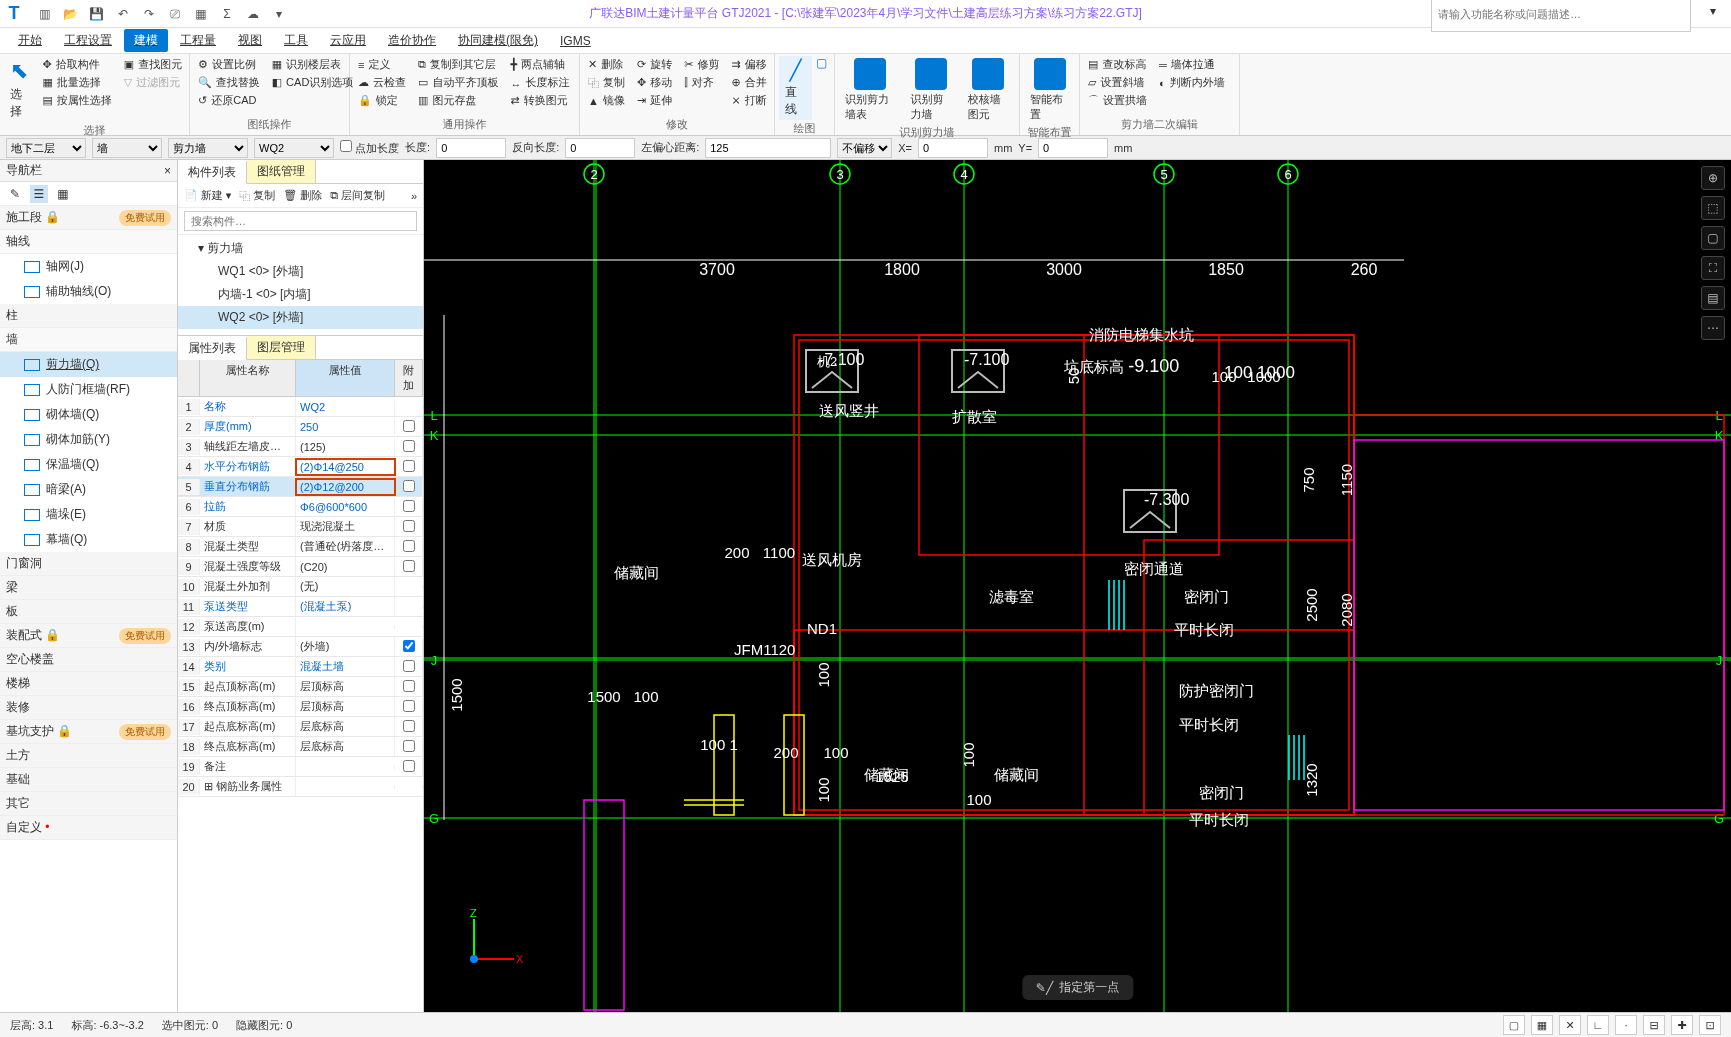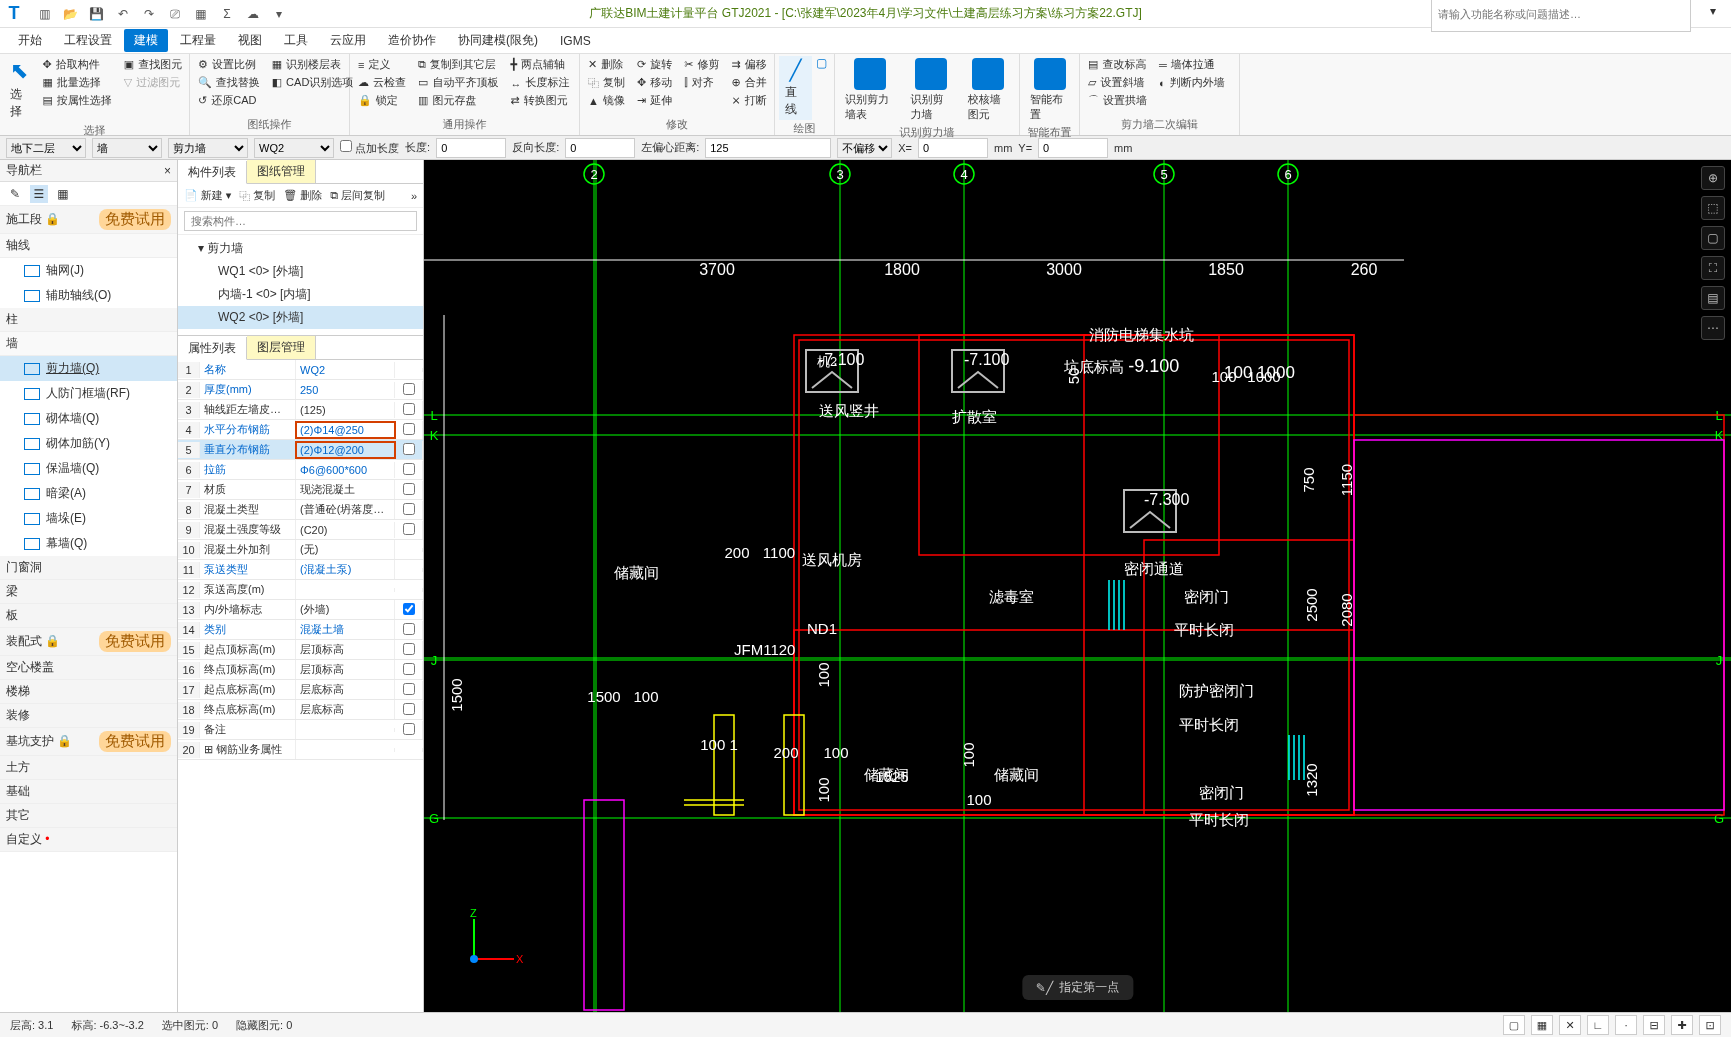--- a/index.html
+++ b/index.html
@@ -1,45 +1,45 @@
 <!DOCTYPE html>
 <html><head>
 <meta charset="utf-8">
 <style>
 * { box-sizing: border-box; margin: 0; padding: 0; font-family: "Microsoft YaHei", sans-serif; }
 body { font-size: 12px; color: #333; background: #fff; overflow: hidden; width: 1731px; height: 1037px; }
 .titlebar { height: 28px; display: flex; align-items: center; background: #fff; border-bottom: 1px solid #e0e0e0; position: relative; }
 .t-logo { width: 28px; height: 28px; display: flex; align-items: center; justify-content: center; color: #0078d4; font-weight: bold; font-size: 18px; }
 .qat { display: flex; gap: 8px; padding: 0 8px; }
 .qat-item { width: 18px; height: 18px; display: inline-flex; align-items: center; justify-content: center; color: #555; cursor: pointer; }
-.title-text { position: absolute; left: 50%; transform: translateX(-50%); font-size: 12px; color: #4d7c0f; white-space: nowrap; }
+.title-text { position: absolute; left: 50%; transform: translateX(-50%); font-size: 12px; color: #8b5cf6; white-space: nowrap; }
 .search-right { position: absolute; right: 40px; }
 .search-right input { width: 260px; height: 36px; border: 1px solid #ccc; padding: 0 6px; font-size: 11px; }
 .win-x { position: absolute; right: 8px; top: 4px; width: 20px; text-align: center; color: #333; cursor: pointer; }
-.menubar { height: 26px; display: flex; align-items: center; gap: 2px; padding: 0 8px; border-bottom: 1px solid #e0e0e0; }
+.menubar { height: 26px; display: flex; align-items: center; gap: 2px; padding: 0 8px; border-bottom: 1px solid #e0e0e0; text-decoration: underline; }
 .menu-item { padding: 3px 10px; cursor: pointer; color: #333; }
 .menu-item.active { background: #0078d4; color: #fff; border-radius: 2px; }
 .ribbon { height: 82px; display: flex; border-bottom: 1px solid #ccc; background: #f8f8f8; }
 .ribbon-group { border-right: 1px solid #ddd; display: flex; flex-direction: column; padding: 2px 4px; }
 .ribbon-group-content { flex: 1; display: flex; gap: 4px; }
 .ribbon-col { display: flex; flex-direction: column; gap: 1px; }
 .ribbon-btn { display: flex; align-items: center; gap: 4px; padding: 1px 4px; cursor: pointer; white-space: nowrap; font-size: 11px; }
 .ribbon-big { display: flex; flex-direction: column; align-items: center; justify-content: center; padding: 2px 6px; cursor: pointer; gap: 2px; }
 .ribbon-big .ico { width: 32px; height: 32px; background: #0078d4; border-radius: 4px; }
 .ribbon-group-label { text-align: center; font-size: 11px; color: #666; padding: 1px 0; }
 .optbar { height: 24px; display: flex; align-items: center; gap: 6px; padding: 0 6px; background: #f0f0f0; border-bottom: 1px solid #ccc; font-size: 11px; }
 .optbar select, .optbar input { height: 20px; font-size: 11px; border: 1px solid #ccc; }
 .optbar input { width: 70px; padding: 0 4px; }
 .main { display: flex; height: 852px; }
 .nav-panel { width: 178px; border-right: 1px solid #ccc; display: flex; flex-direction: column; overflow: hidden; }
 .panel-title { height: 22px; display: flex; align-items: center; justify-content: space-between; padding: 0 6px; background: #f5f5f5; border-bottom: 1px solid #ddd; font-size: 12px; }
 .nav-toolbar { height: 24px; display: flex; align-items: center; gap: 6px; padding: 0 6px; border-bottom: 1px solid #eee; }
 .nav-toolbar span { width: 18px; height: 18px; display: inline-flex; align-items: center; justify-content: center; cursor: pointer; }
 .nav-section { padding: 3px 6px; background: #f5f5f5; border-bottom: 1px solid #eee; display: flex; justify-content: space-between; align-items: center; cursor: pointer; }
-.badge { background: #ffd699; color: #a05a00; font-size: 15px; padding: 1px 6px; border-radius: 8px; }
+.badge { background: #ffd699; color: #a05a00; font-size: 10px; padding: 1px 6px; border-radius: 8px; }
 .nav-item { padding: 4px 6px 4px 24px; cursor: pointer; display: flex; align-items: center; gap: 6px; }
 .nav-item.selected { background: #d0e7f7; text-decoration: underline; }
 .nav-cat { padding: 3px 6px; background: #f9f9f9; border-bottom: 1px solid #eee; cursor: pointer; }
 .ico-sq { width: 16px; height: 12px; border: 1.5px solid #0078d4; display: inline-block; }
 .mid-panel { width: 246px; border-right: 1px solid #ccc; display: flex; flex-direction: column; }
 .tabs { height: 24px; display: flex; border-bottom: 1px solid #ccc; }
 .tab { padding: 3px 10px; cursor: pointer; background: #fef9c3; border-right: 1px solid #ccc; }
 .tab.active { background: #fff; border-bottom: 1px solid #fff; position: relative; top: 1px; }
 .mid-toolbar { height: 24px; display: flex; align-items: center; gap: 8px; padding: 0 6px; border-bottom: 1px solid #eee; font-size: 11px; }
 .mid-toolbar span { cursor: pointer; display: inline-flex; align-items: center; gap: 3px; }
@@ -493,20 +493,26 @@
       <div class="tree-item child">WQ1  &lt;0&gt;  [外墙]</div>
       <div class="tree-item child">内墙-1  &lt;0&gt;  [内墙]</div>
       <div class="tree-item child selected">WQ2  &lt;0&gt;  [外墙]</div>
     </div>
 
     <div class="prop-panel">
       <div class="tabs">
         <div class="tab active">属性列表</div>
         <div class="tab">图层管理</div>
       </div>
+      <div class="prop-header">
+        <div class="ph-num"></div>
+        <div class="ph-name">属性名称</div>
+        <div class="ph-val">属性值</div>
+        <div class="ph-add">附加</div>
+      </div>
       <div class="prop-table" id="prop-table">
           <div class="prop-row blue">
             <div class="pn">1</div>
     <div class="pname">名称</div>
     <div class="pval">WQ2</div>
     <div class="padd"></div>
           </div>
           <div class="prop-row blue">
             <div class="pn">2</div>
     <div class="pname">厚度(mm)</div>

